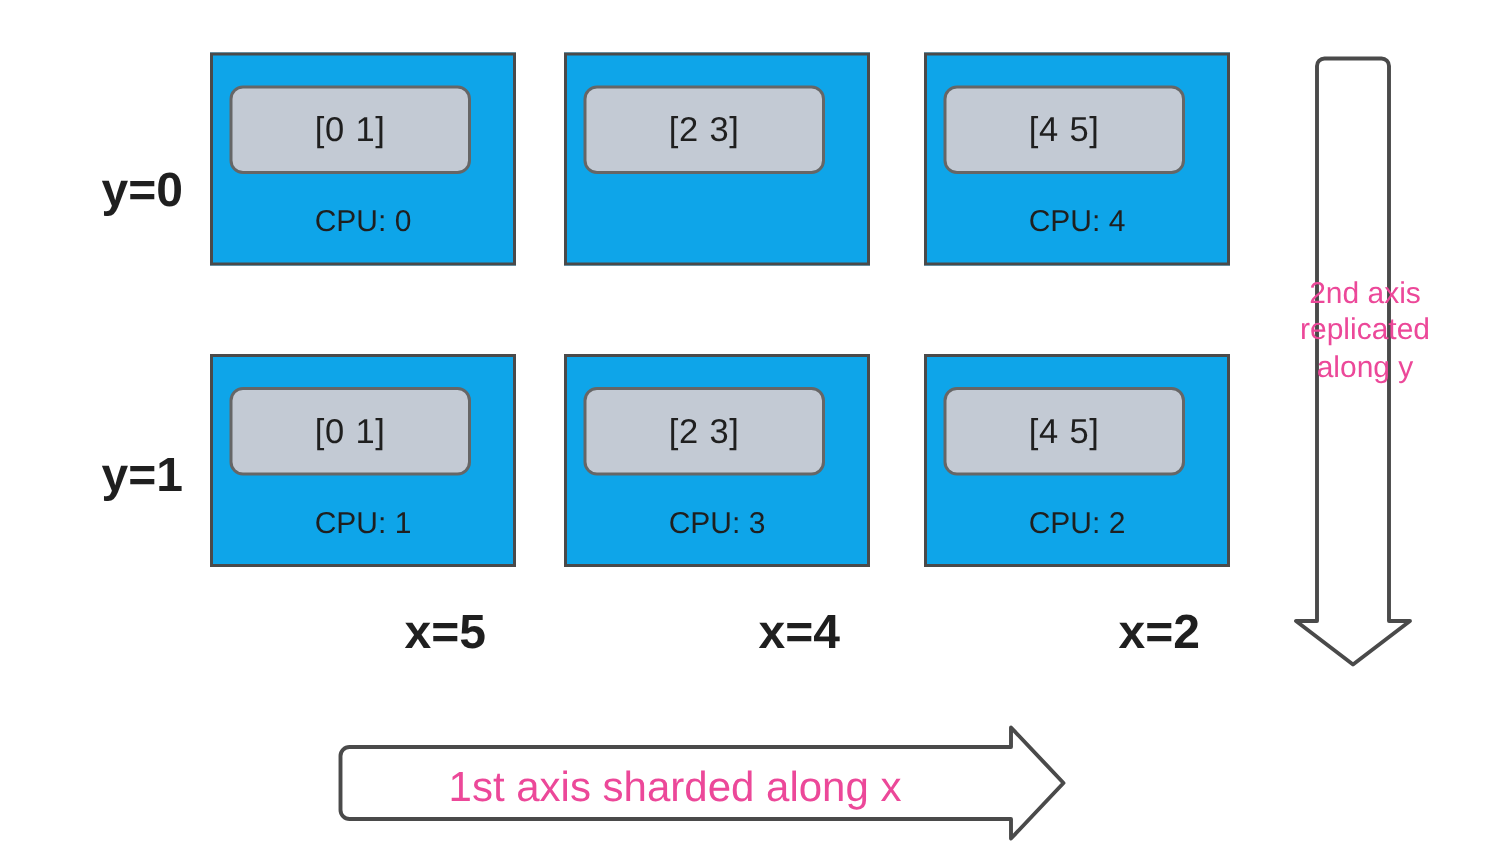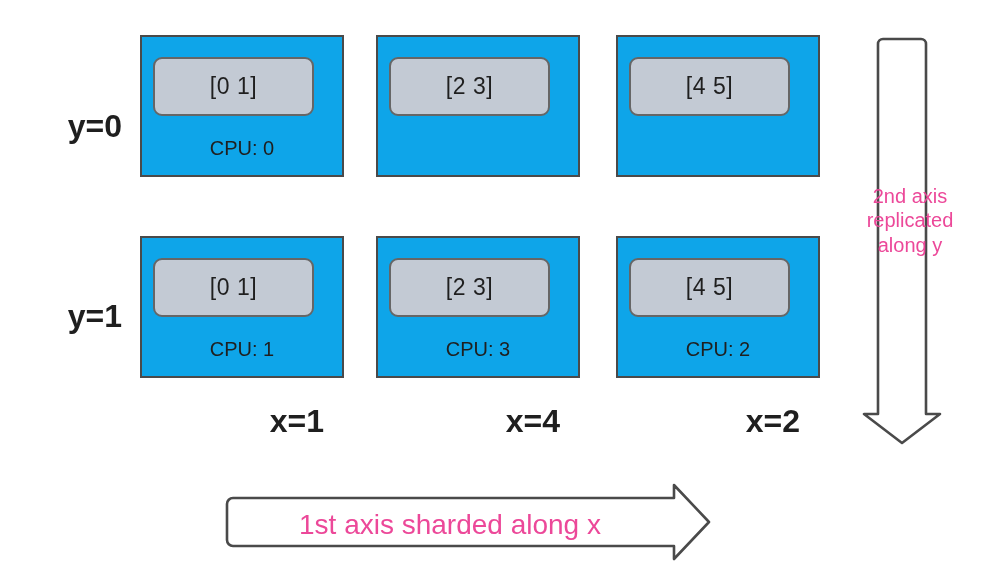--- a/index.html
+++ b/index.html
@@ -123,20 +123,21 @@
   <div class="device" style="left:376px; top:35px;">
     <div class="shard">
       <span class="shard-text">[2 3]</span>
     </div>
   </div>
 
   <div class="device" style="left:616px; top:35px;">
     <div class="shard">
       <span class="shard-text">[4 5]</span>
     </div>
+    <div class="cpu-text">CPU: 4</div>
   </div>
 
   <div class="device" style="left:140px; top:236px;">
     <div class="shard">
       <span class="shard-text">[0 1]</span>
     </div>
     <div class="cpu-text">CPU: 1</div>
   </div>
 
   <div class="device" style="left:376px; top:236px;">
@@ -146,21 +147,21 @@
     <div class="cpu-text">CPU: 3</div>
   </div>
 
   <div class="device" style="left:616px; top:236px;">
     <div class="shard">
       <span class="shard-text">[4 5]</span>
     </div>
     <div class="cpu-text">CPU: 2</div>
   </div>
 
-  <div class="axis-label x-label" style="left:138px; top:405px;">x=1</div>
+  <div class="axis-label x-label" style="left:138px; top:405px;">x=5</div>
   <div class="axis-label x-label" style="left:374px; top:405px;">x=4</div>
   <div class="axis-label x-label" style="left:614px; top:405px;">x=2</div>
 
   <svg class="arrow-svg" style="left:858px; top:33px;" width="88" height="414" viewBox="0 0 88 414">
     <path class="arrow-path" d="M 25 6
              L 63 6
              A 5 5 0 0 1 68 11
              L 68 381
              L 82 381
              L 44 410

